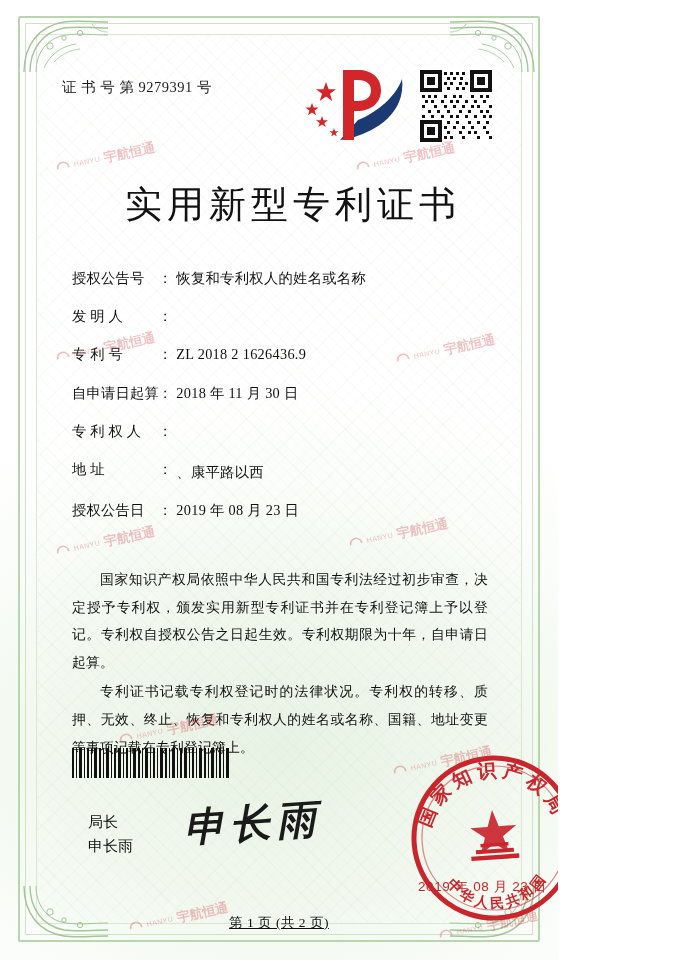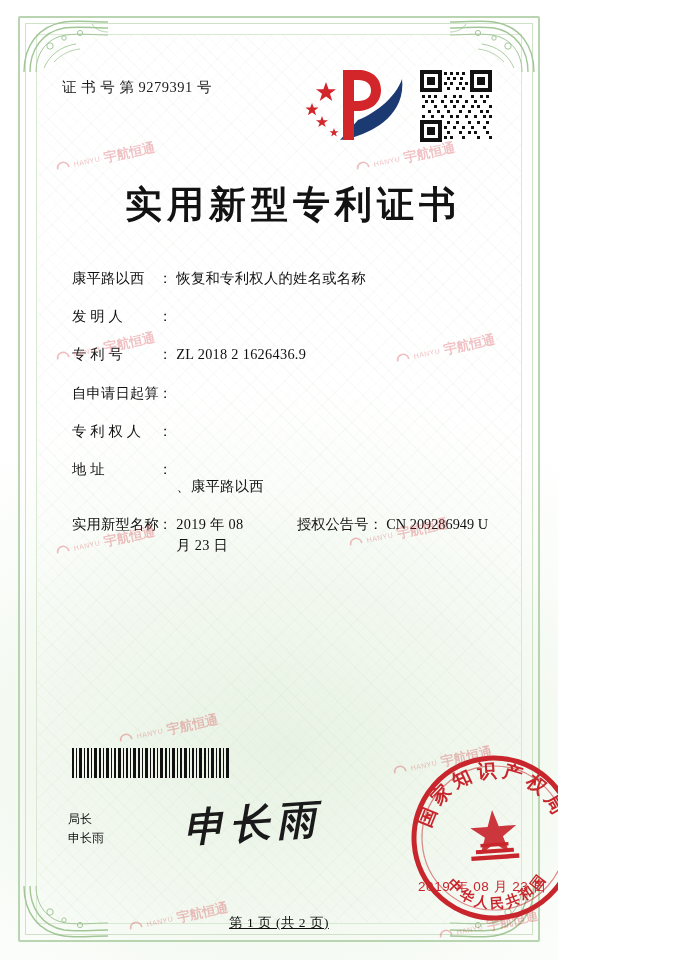--- a/index.html
+++ b/index.html
@@ -91,21 +91,21 @@
   }
   .qr svg { display:block; }
 
   
   .title {
     position: absolute;
     left: 0; right: 0; top: 180px;
     text-align: center;
     font-family: "DejaVu Serif", "Liberation Serif", serif;
     font-size: 37px;
-    font-weight: bold;
+    font-weight: normal;
     letter-spacing: 5px;
     color: #121212;
     padding-left: 28px;
   }
 
   
   .fields {
     position: absolute;
     left: 72px;
     top: 268px;
@@ -129,21 +129,21 @@
     display: flex;
     justify-content: space-between;
   }
   .field .colon { margin: 0 4px 0 0; }
   .field .val {
     flex: 1;
     letter-spacing: 0.3px;
   }
   .field .val .sub {
     display: block;
-    margin-top: 17px;
+    margin-top: 3px;
   }
   .field.two .val2 {
     margin-left: 40px;
     white-space: nowrap;
   }
 
   
   .paras {
     position: absolute;
     left: 72px; right: 70px;
@@ -162,23 +162,23 @@
     left: 72px;
     top: 748px;
     width: 160px;
     height: 30px;
   }
   .barcode svg { display:block; }
 
   
   .sign-label {
     position: absolute;
-    left: 68px;
+    left: 88px;
     top: 810px;
-    font-size: 12px;
+    font-size: 15px;
     line-height: 1.6;
     color: #111111;
   }
   .sign-script {
     position: absolute;
     left: 184px;
     top: 796px;
     font-family: "DejaVu Serif", "Liberation Serif", serif;
     font-size: 40px;
     font-style: italic;
@@ -414,66 +414,67 @@
           <rect x="73" y="70" width="3" height="3"></rect>
       </g>
     </svg>
   </div>
 
   <div class="title">实用新型专利证书</div>
 
   <div class="fields">
 
     <div class="field">
-      <div class="lbl">康平路以西</div>
+      <div class="lbl">授权公告号</div>
       <div class="colon">：</div>
       <div class="val">恢复和专利权人的姓名或名称</div>
     </div>
 
     <div class="field">
       <div class="lbl sp">发 明 人</div>
       <div class="colon">：</div>
     </div>
 
     <div class="field">
       <div class="lbl sp">专 利 号</div>
       <div class="colon">：</div>
       <div class="val">ZL 2018 2 1626436.9</div>
     </div>
 
     <div class="field">
       <div class="lbl">自申请日起算</div>
       <div class="colon">：</div>
+      <div class="val">2018 年 11 月 30 日</div>
     </div>
 
     <div class="field">
       <div class="lbl sp">专 利 权 人</div>
       <div class="colon">：</div>
     </div>
 
     <div class="field">
       <div class="lbl sp">地 址</div>
       <div class="colon">：</div>
       <div class="val">
         <span class="sub">、康平路以西</span>
       </div>
     </div>
 
     <div class="field two">
-      <div class="lbl">实用新型名称</div>
+      <div class="lbl">授权公告日</div>
       <div class="colon">：</div>
       <div class="val">2019 年 08 月 23 日</div>
-      <div class="val2">
-        <span>授权公告号</span><span>：</span>
-        <span>CN 209286949 U</span>
-      </div>
-    </div>
-
-  </div>
-
+    </div>
+
+  </div>
+
+  <div class="paras">
+    <p>国家知识产权局依照中华人民共和国专利法经过初步审查，决定授予专利权，颁发实用新型专利证书并在专利登记簿上予以登记。专利权自授权公告之日起生效。专利权期限为十年，自申请日起算。</p>
+    <p>专利证书记载专利权登记时的法律状况。专利权的转移、质押、无效、终止、恢复和专利权人的姓名或名称、国籍、地址变更等事项记载在专利登记簿上。</p>
+  </div>
 
   <div class="barcode">
     <svg viewBox="0 0 160 30" width="160" height="30" shape-rendering="crispEdges">
       <g fill="#111111">
         <rect x="0" y="0" width="2" height="30"></rect>
           <rect x="4" y="0" width="1" height="30"></rect>
         <rect x="7" y="0" width="3" height="30"></rect>
           <rect x="12" y="0" width="1" height="30"></rect>
         <rect x="15" y="0" width="2" height="30"></rect>
           <rect x="19" y="0" width="1" height="30"></rect>

